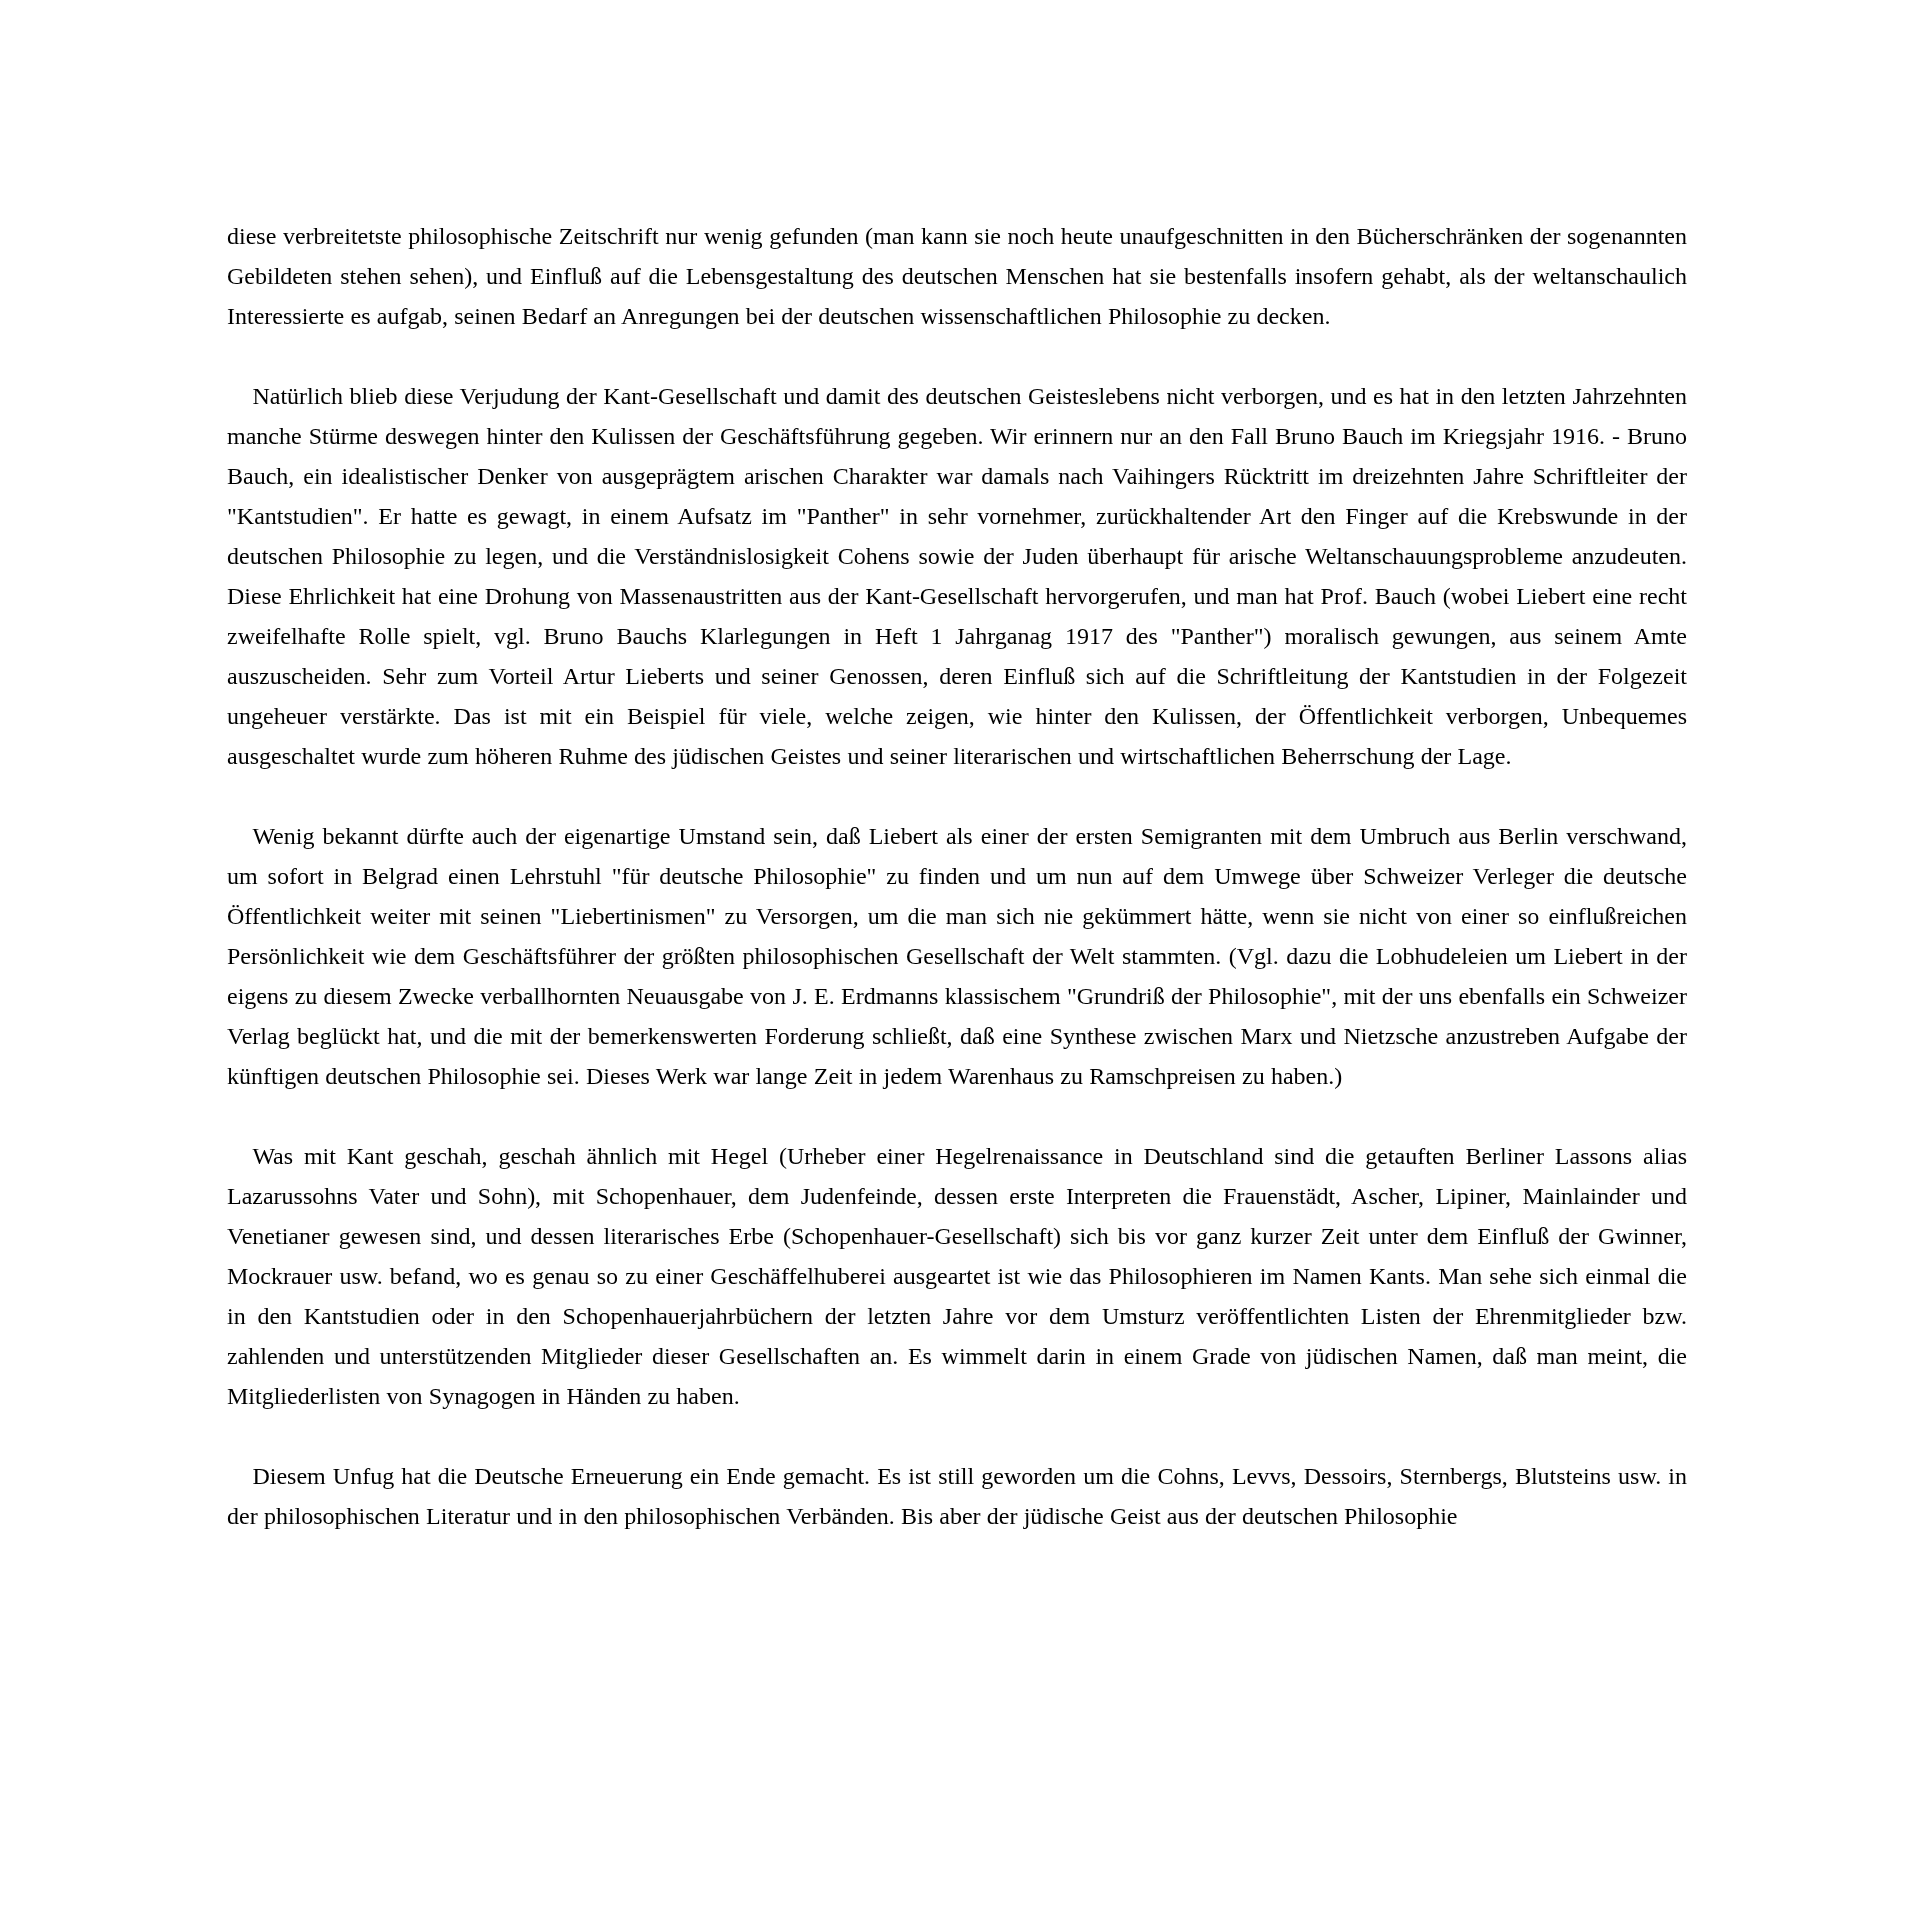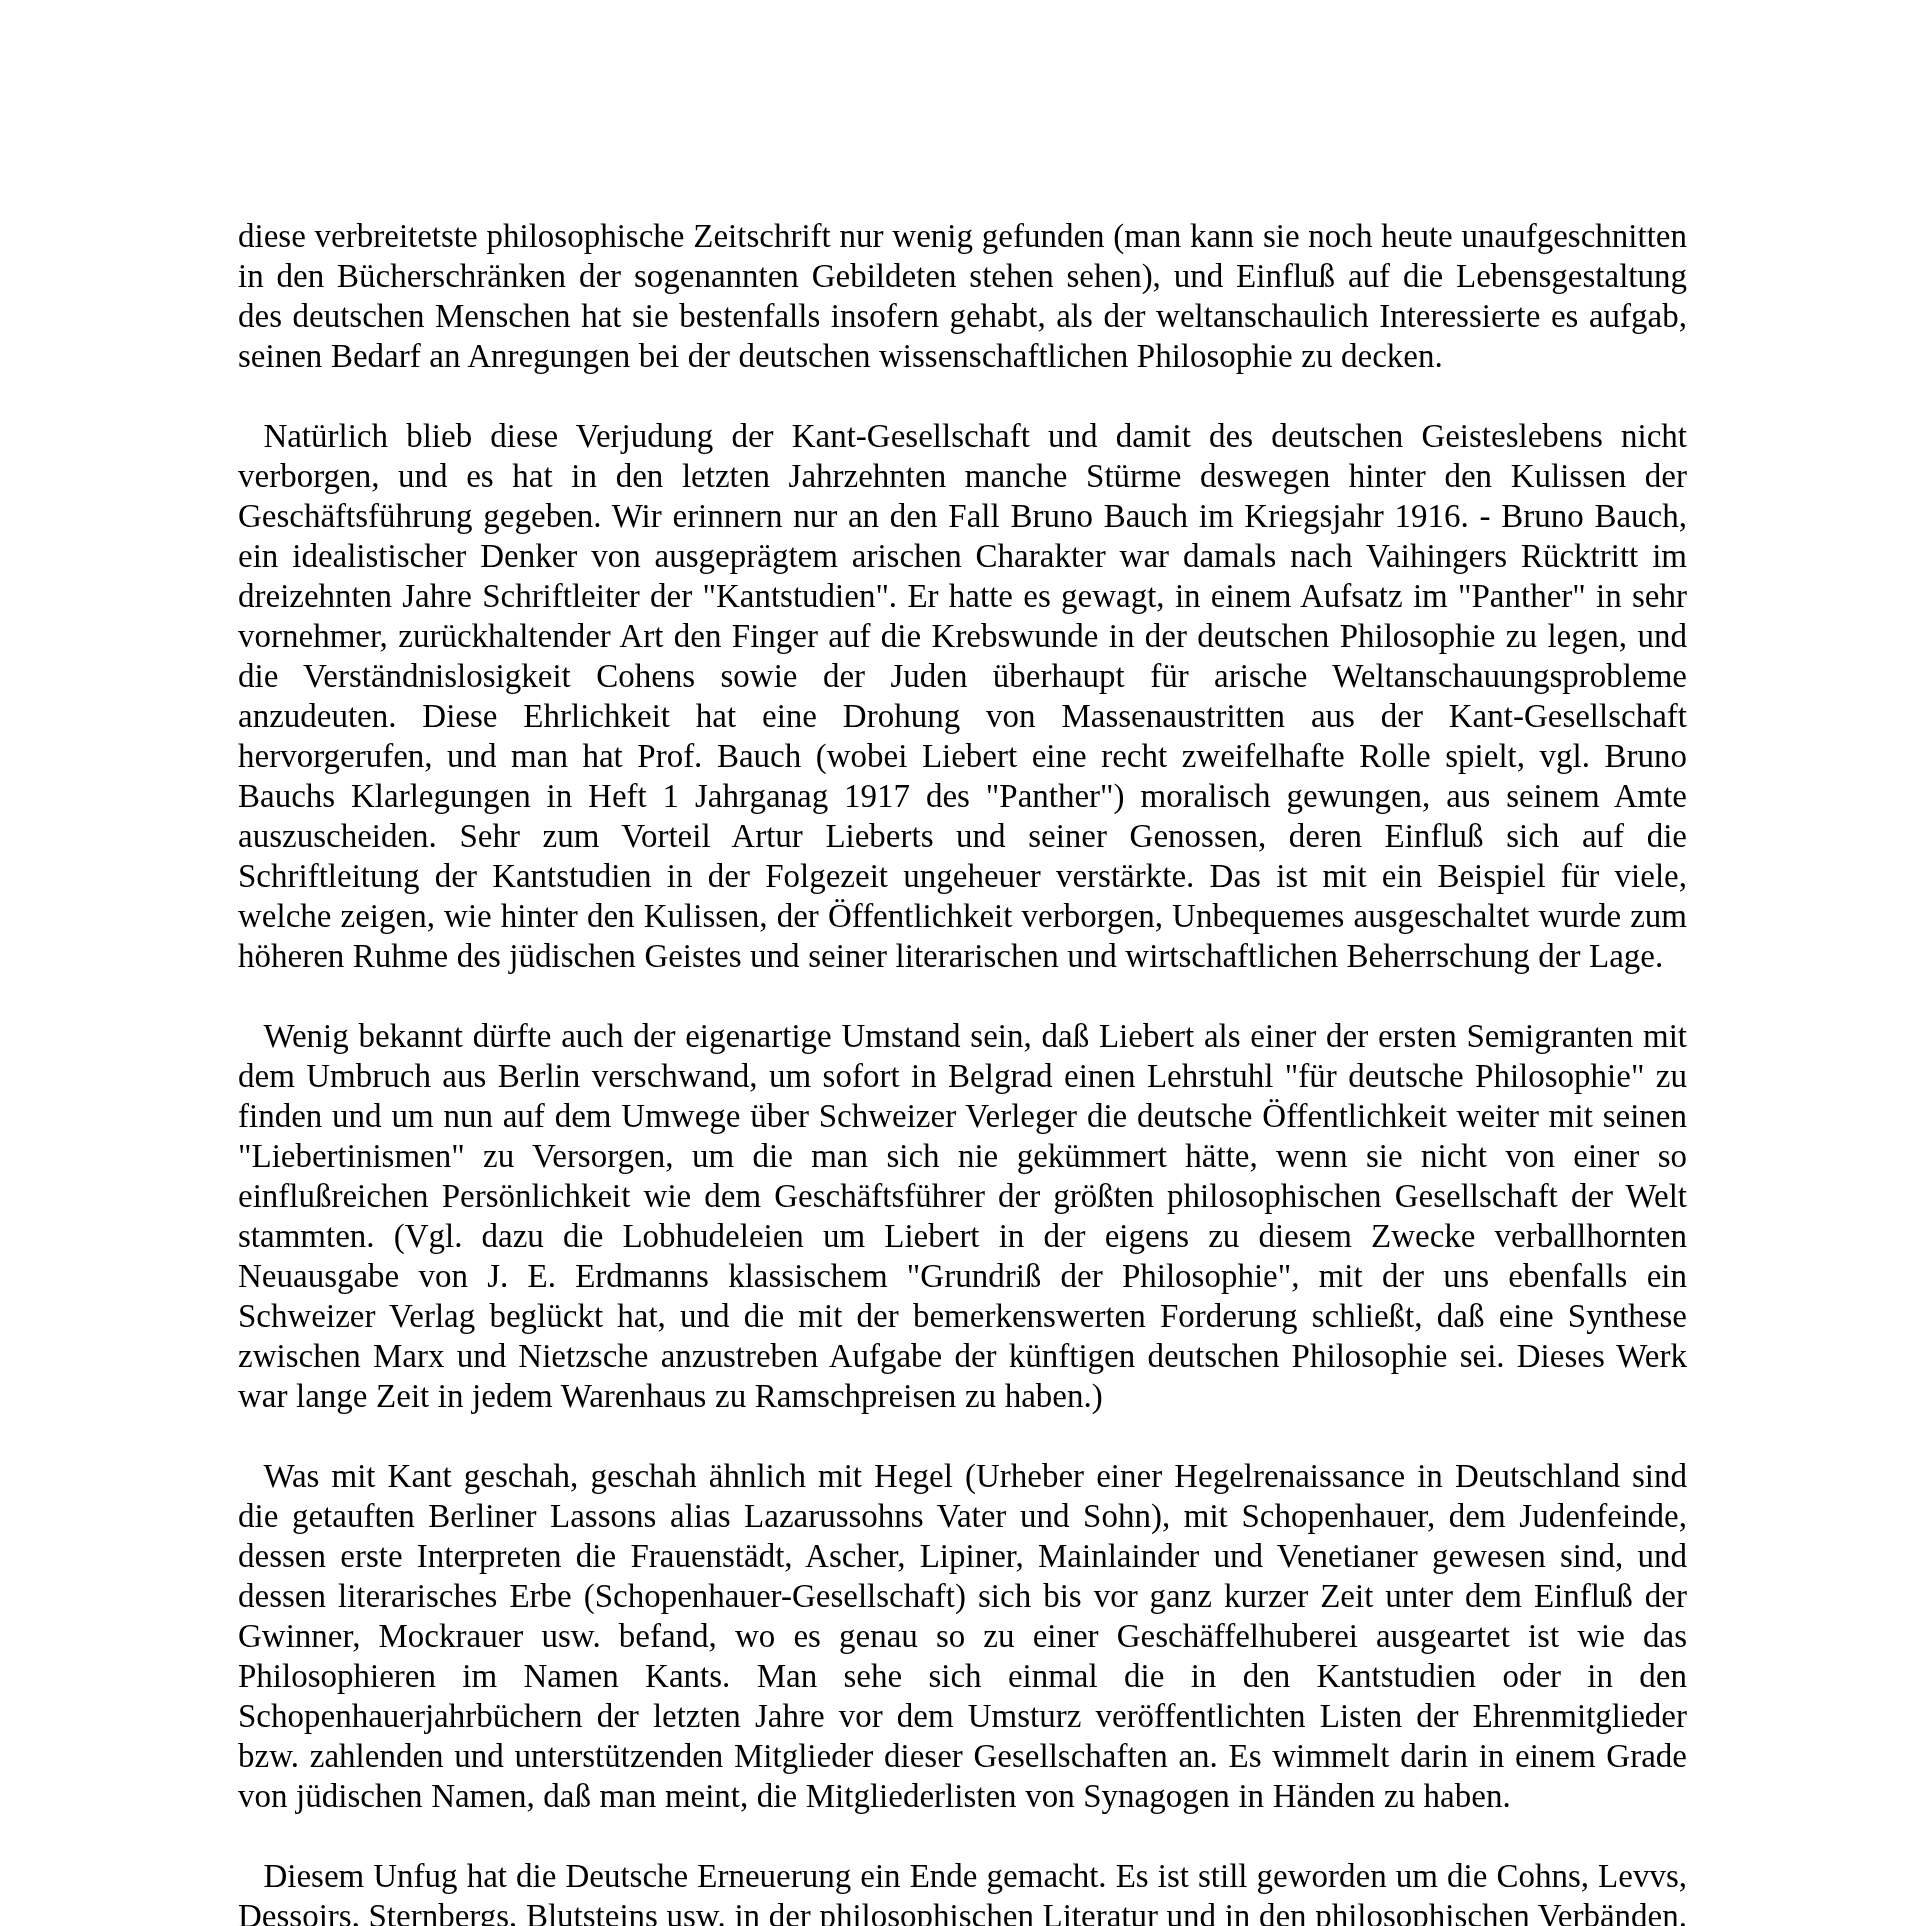--- a/index.html
+++ b/index.html
@@ -23,23 +23,23 @@
     height: 2703px;
     background: #ffffff;
   }
   .text-column {
     position: absolute;
     left: 223px;
     top: 216px;
     width: 1464px;
   }
   p.para {
-    margin: 0 0 0 15px;
+    margin: 0 0 0 4px;
     padding: 0;
-    font-size: 33px;
+    font-size: 24px;
     line-height: 40px;
     text-align: justify;
     text-justify: inter-word;
     text-indent: 0;
     -webkit-hyphens: none;
     hyphens: none;
     word-spacing: 0.01em;
   }
   p.para.indented {
     text-indent: 25.4px;

